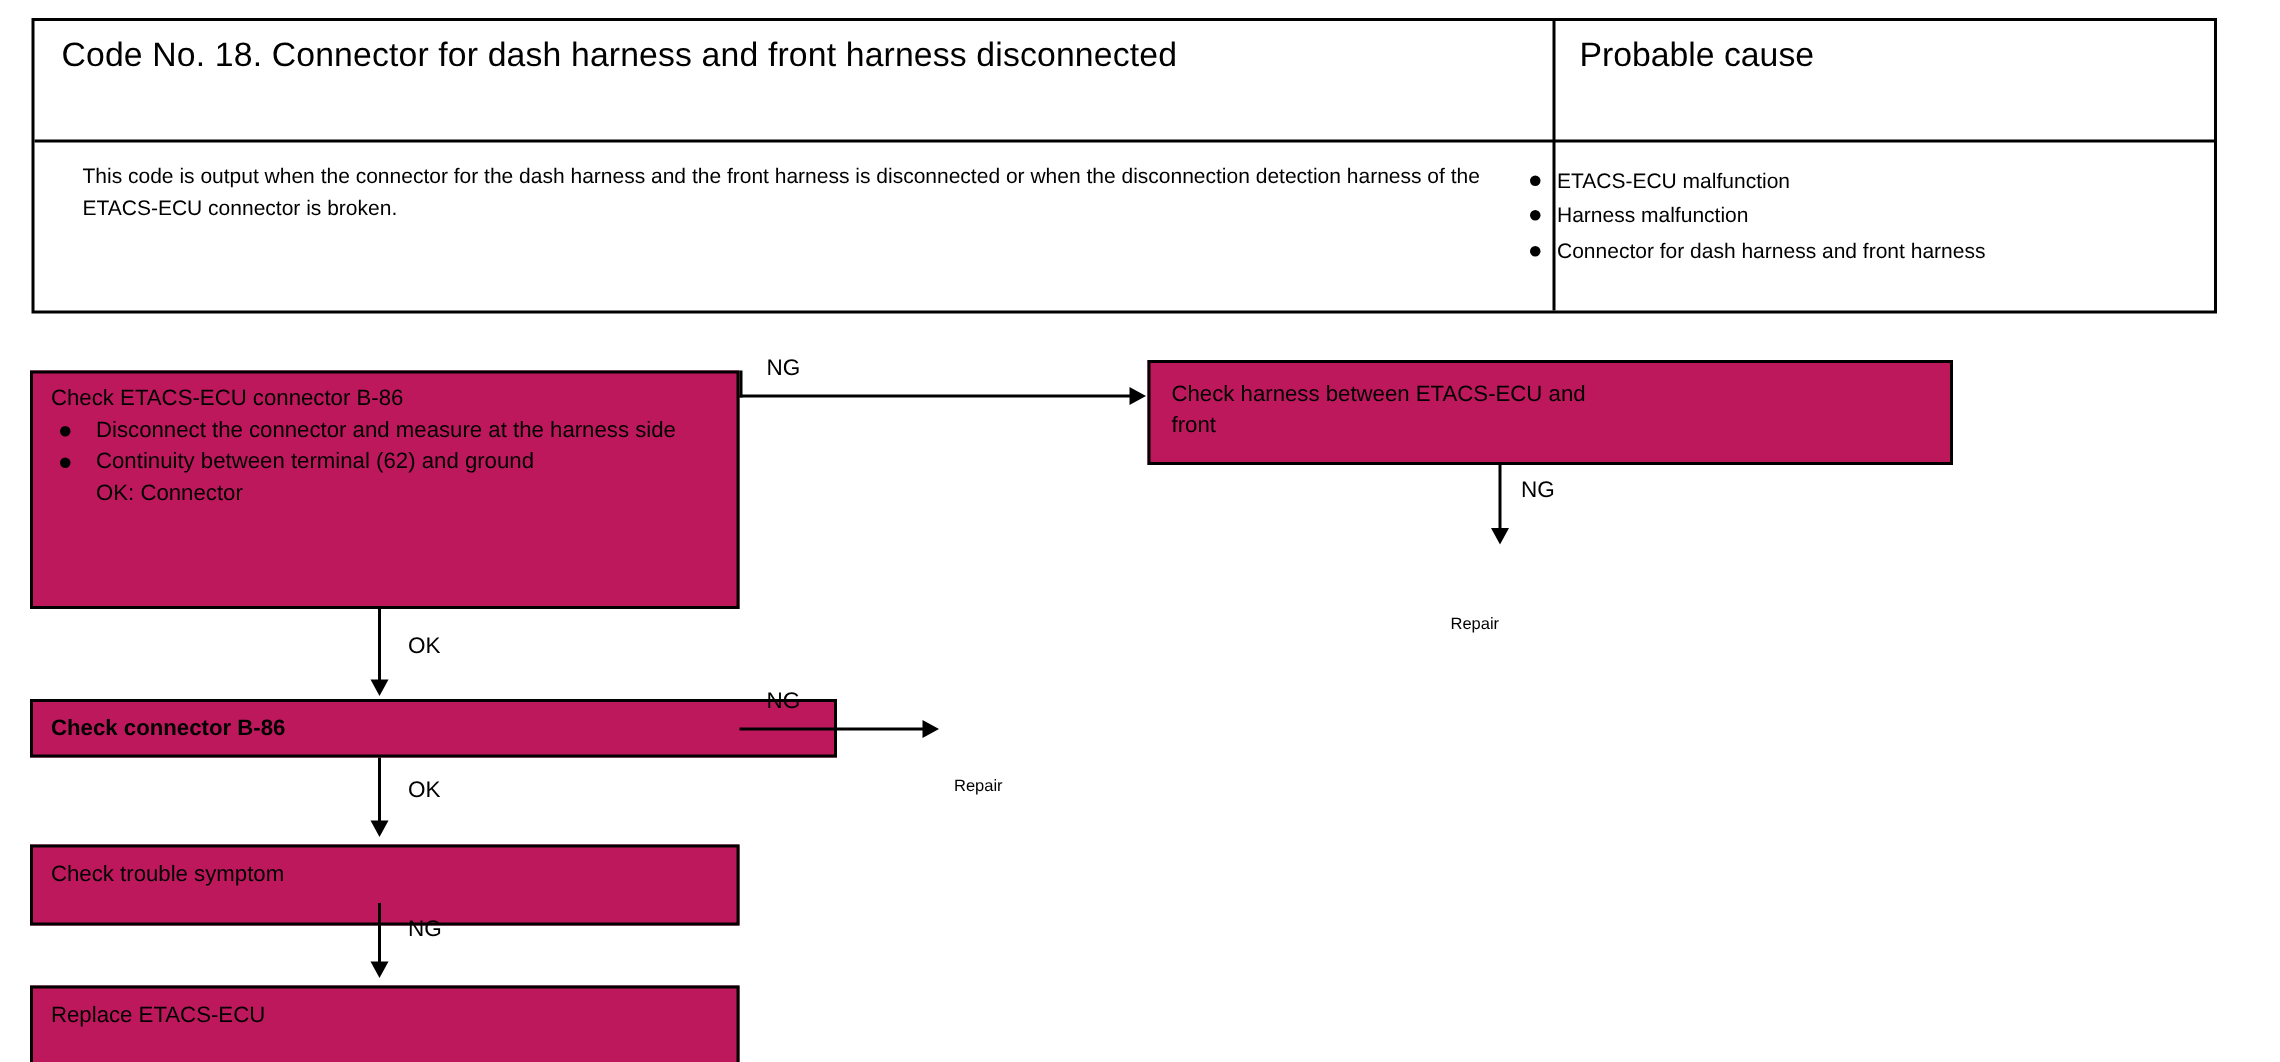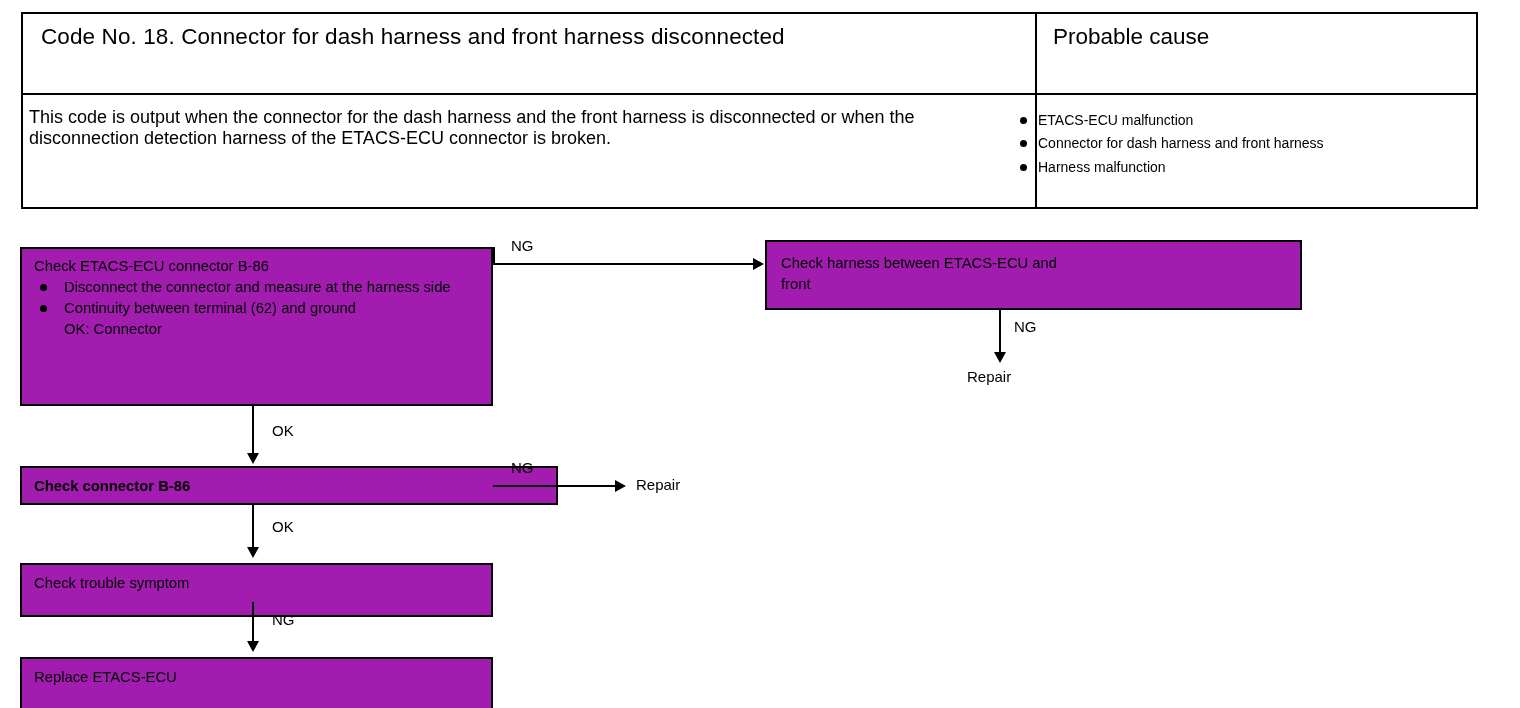--- a/index.html
+++ b/index.html
@@ -22,37 +22,37 @@
   }
   #code-title{
     position:absolute;left:18px;top:10px;width:970px;
     font-size:22.5px;line-height:25px;letter-spacing:.1px;
   }
   #probable-cause-title{
     position:absolute;left:1030px;top:10px;width:400px;
     font-size:22.5px;line-height:25px;
   }
   #code-description{
-    position:absolute;left:6px;top:93px;width:980px;
-    font-size:18px;line-height:21px;
+    position:absolute;left:32px;top:93px;width:980px;
+    font-size:14px;line-height:21px;
   }
   #probable-cause-list{
     position:absolute;left:983px;top:95px;width:420px;
     font-size:14px;line-height:23.3px;
   }
   .pc-item{position:relative;padding-left:32px;}
   .pc-bullet{
     position:absolute;left:14px;top:8px;width:7px;height:7px;
     border-radius:50%;background:#000;
   }
 
   
   .flow-box{
     position:absolute;border:2px solid #000;box-sizing:border-box;
-    background:#a21caf;font-size:14.8px;line-height:21px;
+    background:#be185d;font-size:14.8px;line-height:21px;
   }
   #box-check-etacs{left:20px;top:247px;width:473px;height:159px;}
   #box-check-etacs .bx-title{position:absolute;left:12px;top:7px;}
   #box-check-etacs ul{
     list-style:none;margin:0;padding:0;
     position:absolute;left:12px;top:28px;width:450px;
   }
   #box-check-etacs li{position:relative;padding-left:30px;margin:0 0 0 0;}
   .li-bullet{
     position:absolute;left:6px;top:7px;width:7px;height:7px;
@@ -79,21 +79,21 @@
     position:absolute;width:0;height:0;
     border-top:6px solid transparent;border-bottom:6px solid transparent;
     border-left:11px solid #000;
   }
   .arrow-down{
     position:absolute;width:0;height:0;
     border-left:6px solid transparent;border-right:6px solid transparent;
     border-top:11px solid #000;
   }
   .edge-label{position:absolute;font-size:15px;line-height:17px;}
-  .plain-text{position:absolute;font-size:15px;line-height:17px;}
+  .plain-text{position:absolute;font-size:11px;line-height:17px;margin-top:40px;}
 </style>
 </head>
 <body>
 
 <div id="code-table">
   <div id="table-col-divider"></div>
   <div id="table-row-divider"></div>
 
   <div id="code-title">Code No. 18. Connector for dash harness and front harness disconnected</div>
 
@@ -101,25 +101,25 @@
 
   <div id="code-description">This code is output when the connector for the dash harness and the front harness is disconnected or when the disconnection detection harness of the ETACS-ECU connector is broken.</div>
 
   <div id="probable-cause-list">
     <div class="pc-item">
       <span class="pc-bullet"></span>
       <span>ETACS-ECU malfunction</span>
     </div>
     <div class="pc-item">
       <span class="pc-bullet"></span>
-      <span>Connector for dash harness and front harness</span>
+      <span>Harness malfunction</span>
     </div>
     <div class="pc-item">
       <span class="pc-bullet"></span>
-      <span>Harness malfunction</span>
+      <span>Connector for dash harness and front harness</span>
     </div>
   </div>
 </div>
 
 <div class="flow-box" id="box-check-etacs">
   <div class="bx-title">Check ETACS-ECU connector B-86</div>
   <ul>
     <li>
       <span class="li-bullet"></span>
       <span>Disconnect the connector and measure at the harness side</span>

